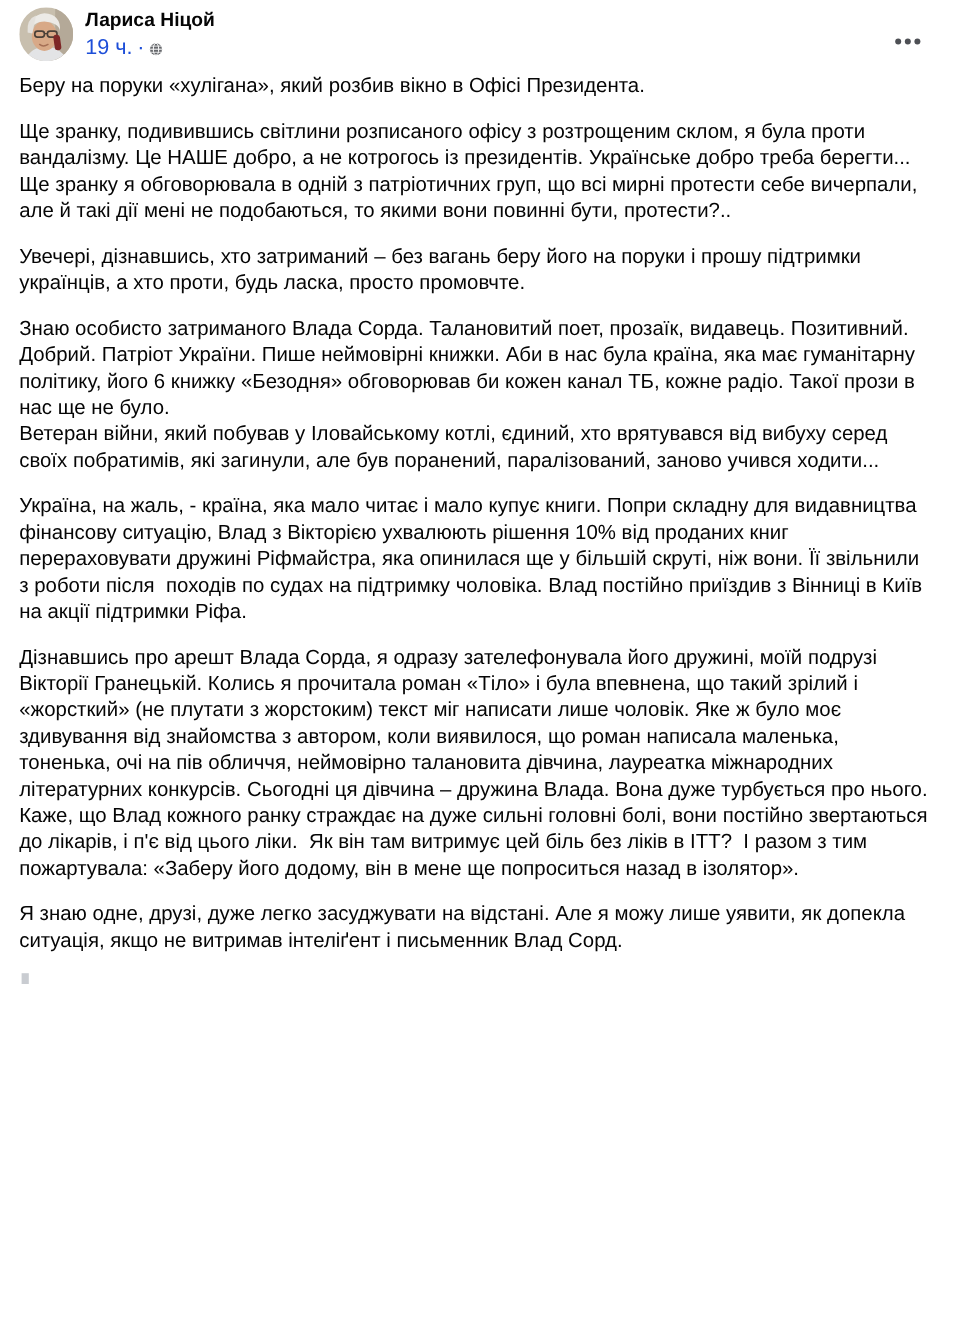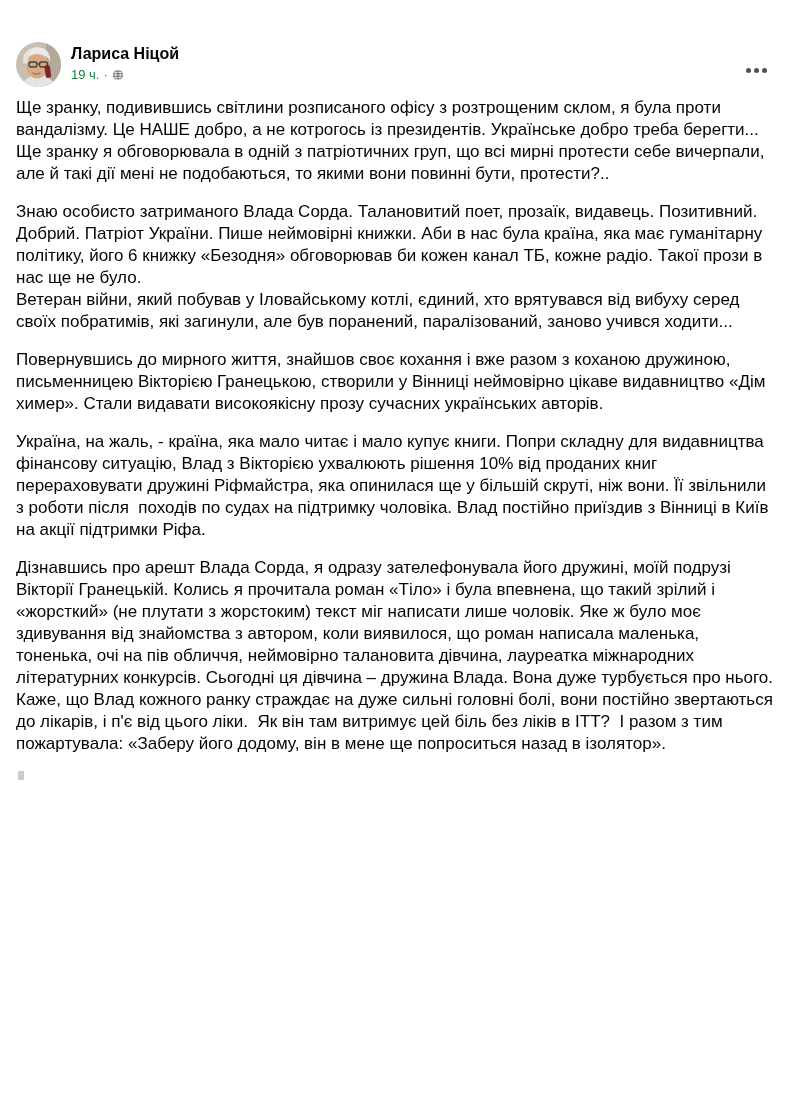--- a/index.html
+++ b/index.html
@@ -9,21 +9,20 @@
   }
   body {
     width: 800px;
     height: 1115px;
     overflow: hidden;
     font-family: "Liberation Sans", sans-serif;
     color: #050505;
   }
   .post {
     padding: 6px 24px 0 16px;
-    margin-top: 36px;
   }
   .post-header {
     display: flex;
     align-items: flex-start;
     position: relative;
     margin-bottom: 10px;
   }
   .avatar {
     width: 45px;
     height: 45px;
@@ -39,25 +38,25 @@
   }
   .author-name {
     font-size: 16px;
     font-weight: 700;
     color: #050505;
     line-height: 19px;
     cursor: pointer;
   }
   .meta-row {
     display: flex;
-    align-items: center;
+    align-items: flex-end;
     gap: 4px;
     margin-top: 4px;
-    font-size: 13px;
-    color: #15803d;
+    font-size: 18px;
+    color: #1d4ed8;
     line-height: 16px;
   }
   .meta-row .timestamp { cursor: pointer; }
   .globe {
     display: inline-block;
     width: 12px;
     height: 12px;
   }
   .more-button {
     position: absolute;
@@ -137,23 +136,25 @@
     <div class="more-button">
       <span style="display:flex;gap:3px;">
         <i></i>
           <i></i>
           <i></i>
       </span>
     </div>
   </div>
 
   <div class="post-body">
+      <p class="para">Беру на поруки «хулігана», який розбив вікно в Офісі Президента.</p>
       <p class="para">Ще зранку, подивившись світлини розписаного офісу з розтрощеним склом, я була проти вандалізму. Це НАШЕ добро, а не котрогось із президентів. Українське добро треба берегти... Ще зранку я обговорювала в одній з патріотичних груп, що всі мирні протести себе вичерпали, але й такі дії мені не подобаються, то якими вони повинні бути, протести?..</p>
+      <p class="para">Увечері, дізнавшись, хто затриманий – без вагань беру його на поруки і прошу підтримки українців, а хто проти, будь ласка, просто промовчте.</p>
       <p class="para">Знаю особисто затриманого Влада Сорда. Талановитий поет, прозаїк, видавець. Позитивний. Добрий. Патріот України. Пише неймовірні книжки. Аби в нас була країна, яка має гуманітарну політику, його 6 книжку «Безодня» обговорював би кожен канал ТБ, кожне радіо. Такої прози в нас ще не було.
 Ветеран війни, який побував у Іловайському котлі, єдиний, хто врятувався від вибуху серед своїх побратимів, які загинули, але був поранений, паралізований, заново учився ходити...</p>
-      <p class="para">Повернувшись до мирного життя, знайшов своє кохання і вже разом з коханою дружиною, письменницею Вікторією Гранецькою, створили у Вінниці неймовірно цікаве видавництво «Дім химер». Стали видавати високоякісну прозу сучасних українських авторів.</p>
       <p class="para">Україна, на жаль, - країна, яка мало читає і мало купує книги. Попри складну для видавництва фінансову ситуацію, Влад з Вікторією ухвалюють рішення 10% від проданих книг перераховувати дружині Ріфмайстра, яка опинилася ще у більшій скруті, ніж вони. Її звільнили з роботи після  походів по судах на підтримку чоловіка. Влад постійно приїздив з Вінниці в Київ на акції підтримки Ріфа.</p>
       <p class="para">Дізнавшись про арешт Влада Сорда, я одразу зателефонувала його дружині, моїй подрузі Вікторії Гранецькій. Колись я прочитала роман «Тіло» і була впевнена, що такий зрілий і «жорсткий» (не плутати з жорстоким) текст міг написати лише чоловік. Яке ж було моє здивування від знайомства з автором, коли виявилося, що роман написала маленька, тоненька, очі на пів обличчя, неймовірно талановита дівчина, лауреатка міжнародних літературних конкурсів. Сьогодні ця дівчина – дружина Влада. Вона дуже турбується про нього. Каже, що Влад кожного ранку страждає на дуже сильні головні болі, вони постійно звертаються до лікарів, і п'є від цього ліки.  Як він там витримує цей біль без ліків в ІТТ?  І разом з тим пожартувала: «Заберу його додому, він в мене ще попроситься назад в ізолятор».</p>
+      <p class="para">Я знаю одне, друзі, дуже легко засуджувати на відстані. Але я можу лише уявити, як допекла ситуація, якщо не витримав інтеліґент і письменник Влад Сорд.</p>
     </div>
 
   <div class="clipped-fragment"></div>
 
 </div>
 
 </body></html>

